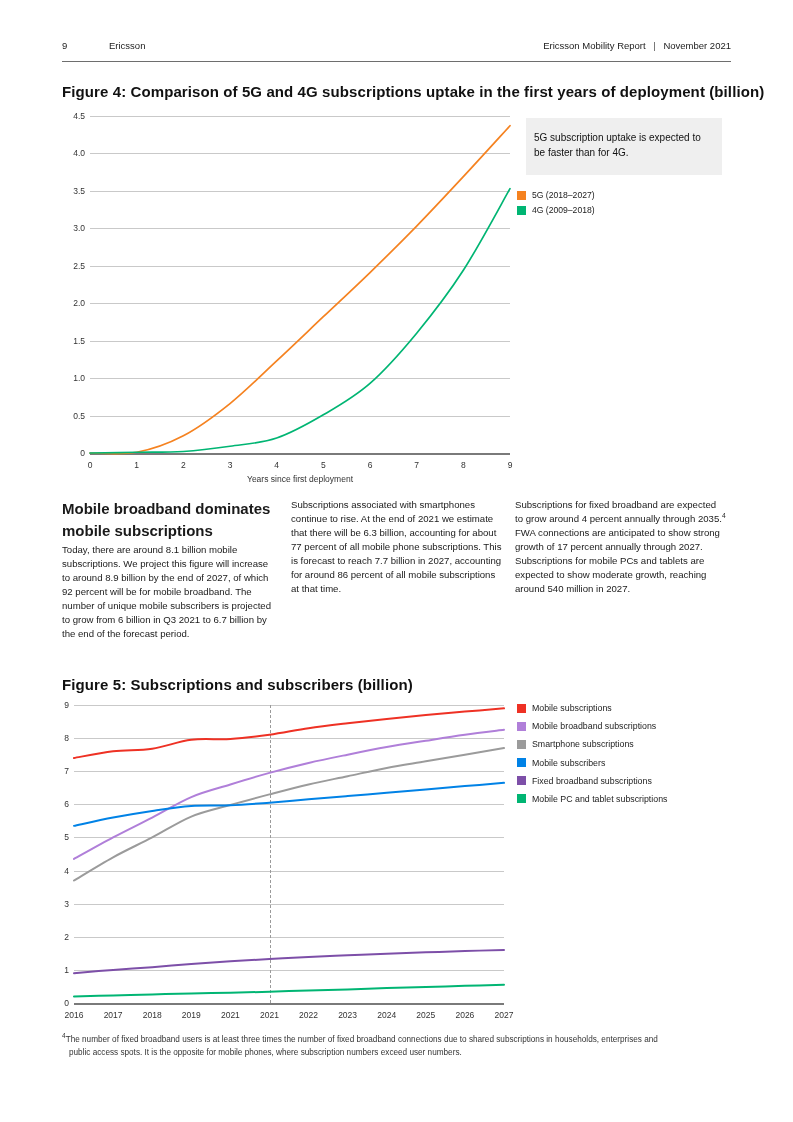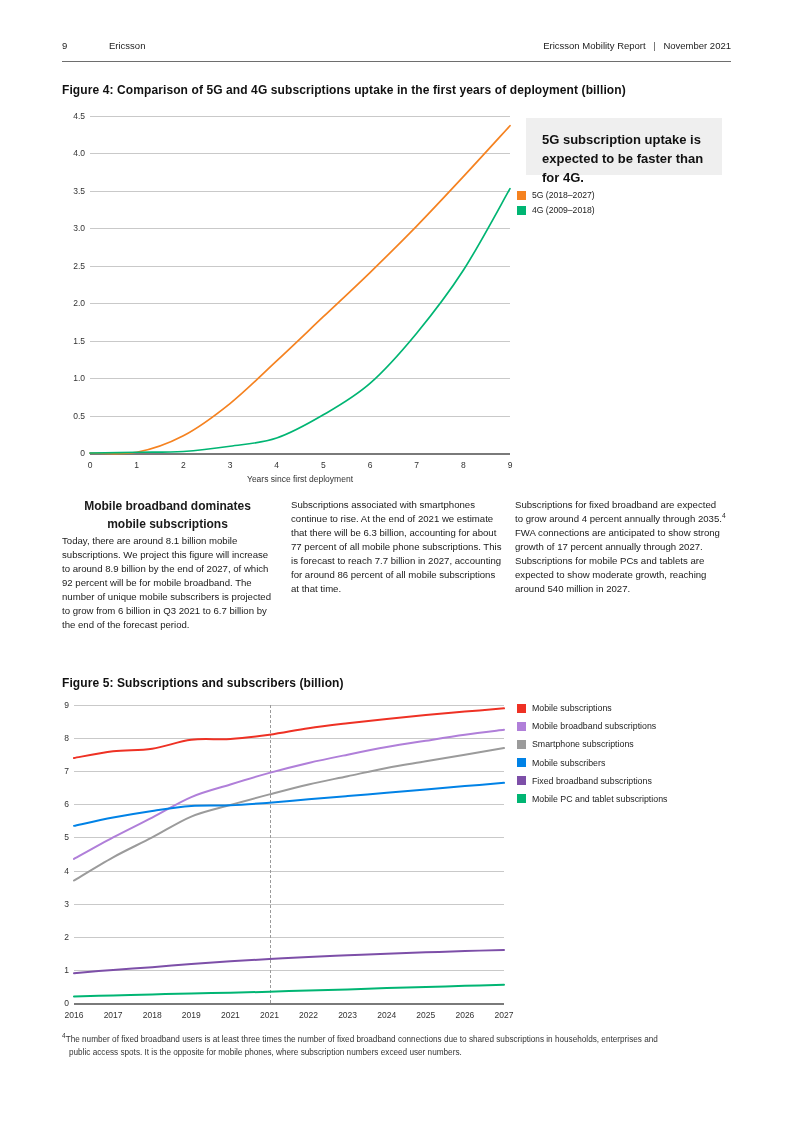--- a/index.html
+++ b/index.html
@@ -13,21 +13,21 @@
   
   .runhead{position:absolute;left:62px;top:40px;width:669px;height:18px;
            font-size:9.5px;color:#222;}
   .rh-page{position:absolute;left:0;top:0;}
   .rh-section{position:absolute;left:47px;top:0;}
   .rh-right{position:absolute;right:0;top:0;white-space:nowrap;}
   .rh-sep{padding:0 5px;color:#555;}
   .rule{position:absolute;left:62px;top:61px;width:669px;height:1px;background:#6e6e6e;}
 
   
-  .fig-title{position:absolute;font-size:12px;font-weight:bold;color:#111;letter-spacing:.1px;}
+  .fig-title{position:absolute;font-size:15px;font-weight:bold;color:#111;letter-spacing:.1px;}
   #fig4-title{left:62px;top:83px;}
   #fig5-title{left:62px;top:676px;}
 
   
   .chart{position:absolute;}
   .grid-line{position:absolute;height:1px;background:#c9c9c9;left:0;}
   .axis-x{position:absolute;height:2px;background:#7a7a7a;left:0;}
   .ytick{position:absolute;font-size:8.5px;color:#333;text-align:right;
          transform:translateY(-50%);white-space:nowrap;}
   .xtick{position:absolute;font-size:8.5px;color:#333;text-align:center;
@@ -36,39 +36,39 @@
   svg.series{position:absolute;left:0;top:0;overflow:visible;}
 
   
   #fig4{left:62px;top:108px;width:452px;height:352px;}
   #fig4 .plot{position:absolute;left:28px;top:8px;width:420px;height:337px;}
   #fig4 .xtick{top:352px;}
   #fig4 .xaxis-label{left:28px;top:366px;width:420px;}
 
   .callout{position:absolute;left:526px;top:118px;width:196px;height:57px;
            background:#efefef;}
-  .callout-text{position:absolute;left:16px;top:13px;width:172px;
-                font-size:13px;font-weight:bold;line-height:1.45;color:#111;}
+  .callout-text{position:absolute;left:8px;top:13px;width:172px;
+                font-size:10px;font-weight:normal;line-height:1.45;color:#111;}
 
   .legend{position:absolute;}
   .legend-row{display:flex;align-items:center;margin-bottom:5px;}
   .swatch{width:9px;height:9px;margin-right:6px;flex:0 0 auto;}
   .legend-label{font-size:8.6px;color:#222;white-space:nowrap;}
   #fig4-legend{left:517px;top:190px;width:215px;}
   #fig5-legend{left:517px;top:703px;width:225px;}
   #fig5-legend .legend-row{margin-bottom:8.2px;}
   #fig5-legend .legend-label{font-size:8.8px;}
 
   
   .cols{position:absolute;left:62px;top:498px;width:669px;}
   .col{position:absolute;top:0;width:211px;font-size:9.6px;line-height:1.46;color:#1a1a1a;}
   #col1{left:0;}
   #col2{left:229px;}
   #col3{left:453px;}
-  .col h4{margin:0 0 1px 0;font-size:12px;font-weight:bold;line-height:1.46;text-align:center;}
+  .col h4{margin:0 0 1px 0;font-size:15px;font-weight:bold;line-height:1.46;}
   .col p{margin:0;}
   sup{font-size:6.6px;vertical-align:super;line-height:0;}
 
   
   #fig5{left:52px;top:700px;width:460px;height:320px;}
   #fig5 .plot{position:absolute;left:22px;top:5px;width:430px;height:298px;}
   #fig5 .xtick{top:310px;}
   .vline{position:absolute;width:0;border-left:1px dashed #9a9a9a;top:0;}
 
   

